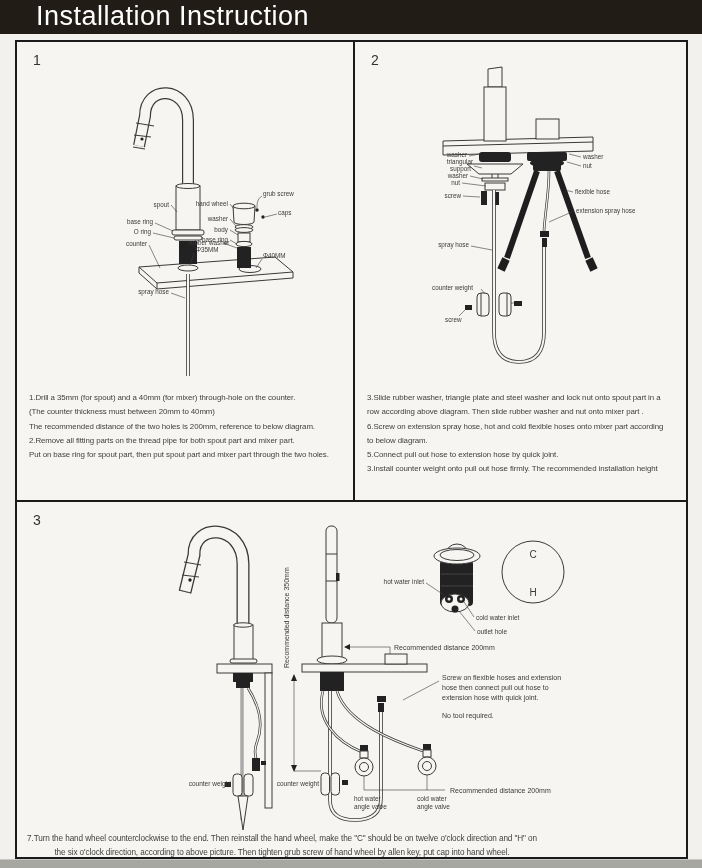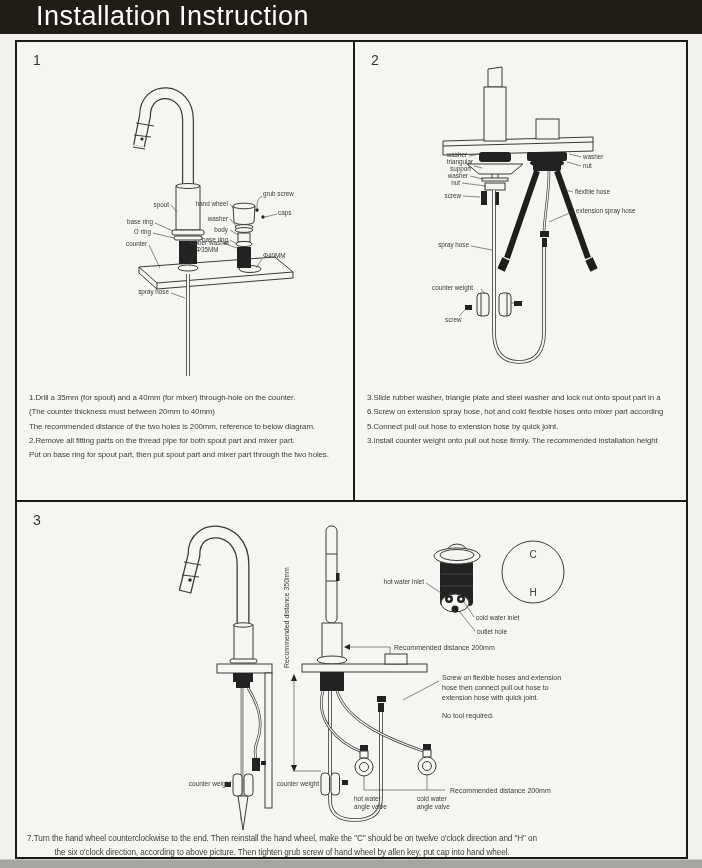--- a/index.html
+++ b/index.html
@@ -227,21 +227,23 @@
     <text class="lbl" x="114" y="205" text-anchor="end">spray hose</text>
     <text class="lbl" x="77" y="248">counter weight</text>
     <text class="lbl" x="90" y="280">screw</text>
     <text class="lbl" x="228" y="117">washer</text>
     <text class="lbl" x="228" y="126">nut</text>
     <text class="lbl" x="220" y="152">flexible hose</text>
     <text class="lbl" x="221" y="171">extension spray hose</text>
   </svg>
   <div class="instr">
     <div>3.Slide rubber washer, triangle plate and steel washer and lock nut onto spout part in a</div>
+    <div>row according above diagram. Then slide rubber washer and nut onto mixer part .</div>
     <div>6.Screw on extension spray hose, hot and cold flexible hoses onto mixer part according</div>
+    <div>to below diagram.</div>
     <div>5.Connect pull out hose to extension hose by quick joint.</div>
     <div>3.Install counter weight onto pull out hose firmly. The recommended installation height</div>
   </div>
 </div>
 
 <div class="panel" id="panel3">
   <div class="pnum">3</div>
   <svg class="dsvg" width="669" height="330" viewBox="0 0 669 330">
 
     <g>

